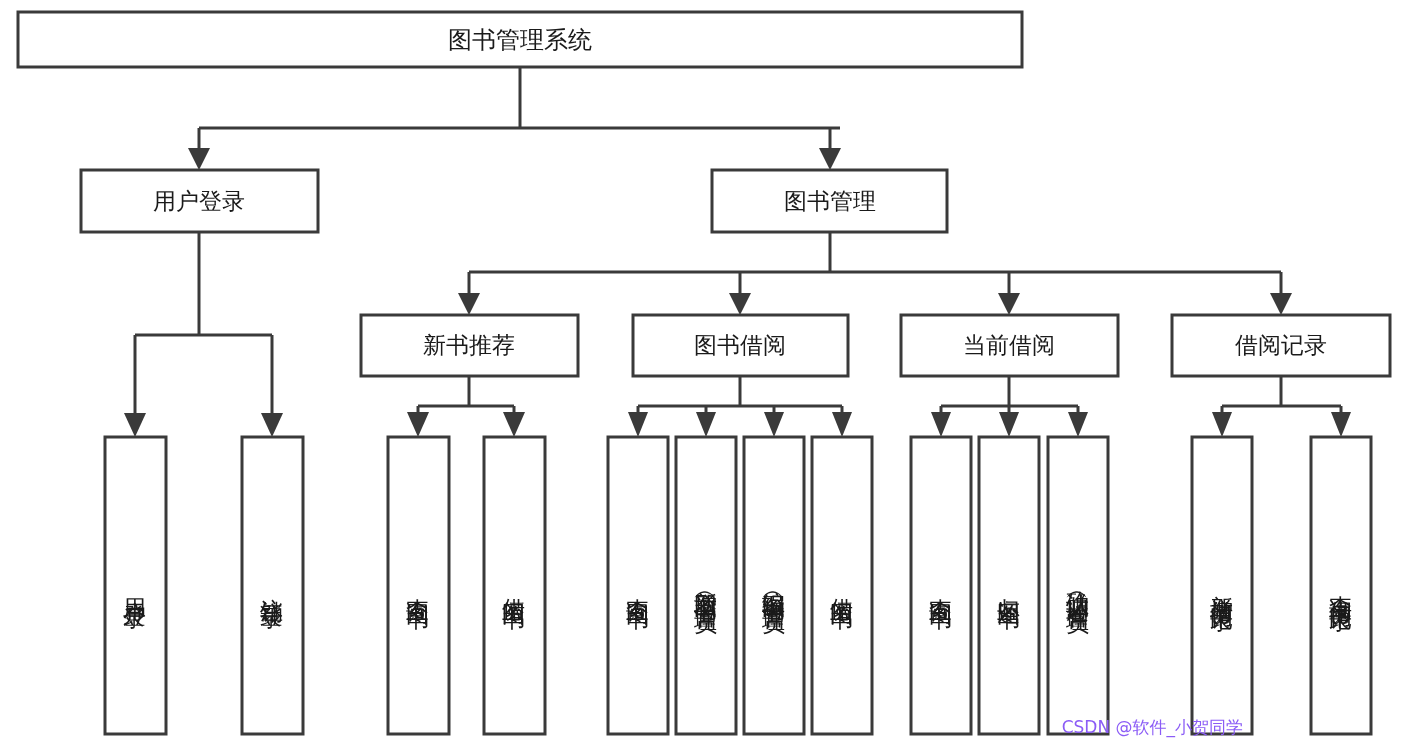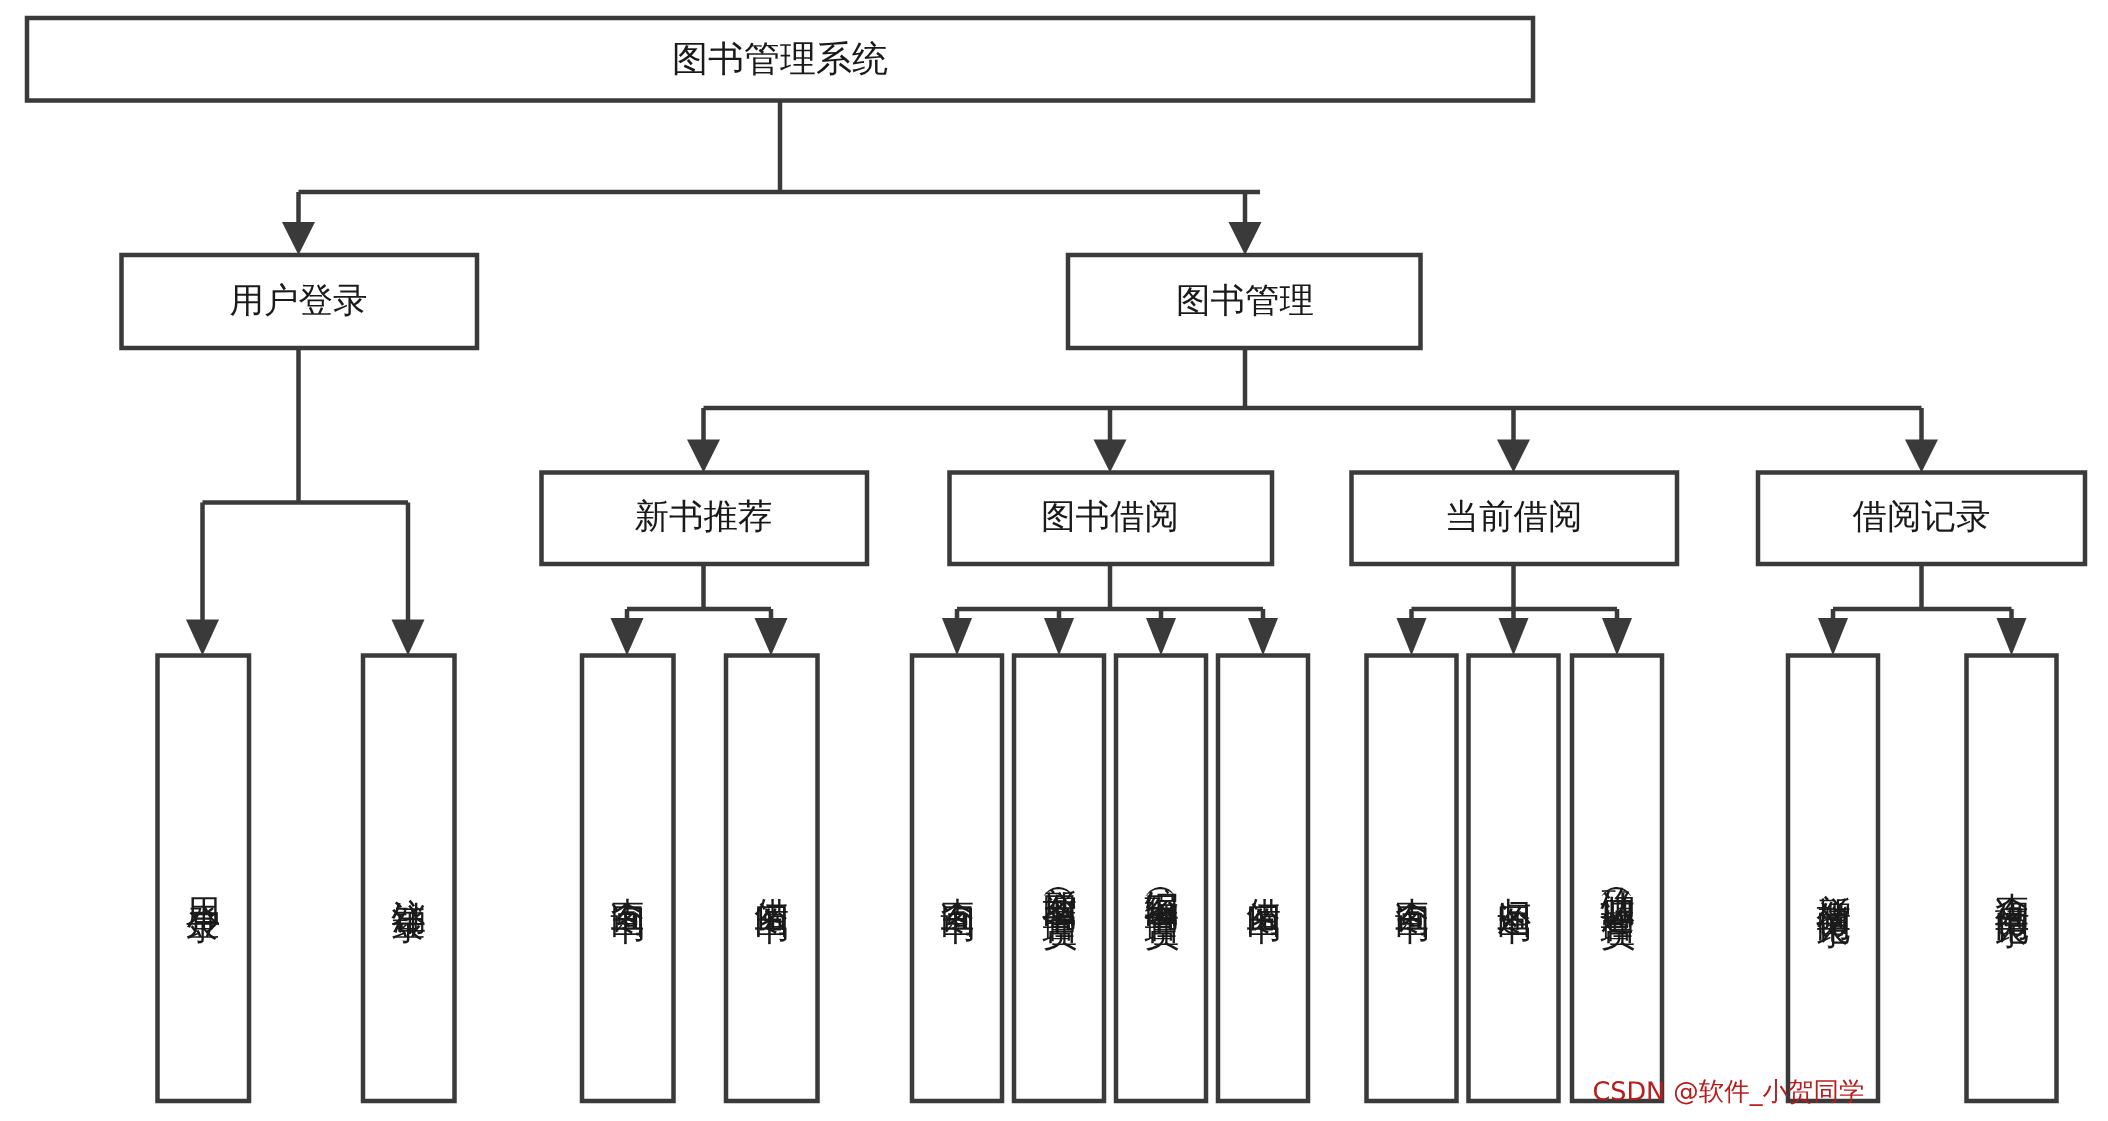--- a/index.html
+++ b/index.html
@@ -56,21 +56,21 @@
   .arrowhead {
     fill: #3a3a3a;
     stroke: none;
   }
   .watermark {
     position: absolute;
     right: 8px;
     bottom: 8px;
     font-family: "DejaVu Sans", "Liberation Sans", sans-serif;
     font-size: 17px;
-    color: #b91c1c;
+    color: #8b5cf6;
     white-space: nowrap;
     pointer-events: none;
   }
 </style>
 </head>
 <body>
 
 <div id="diagram-root">
   <svg class="diagram" viewBox="0 0 1405 747" xmlns="http://www.w3.org/2000/svg">
 

